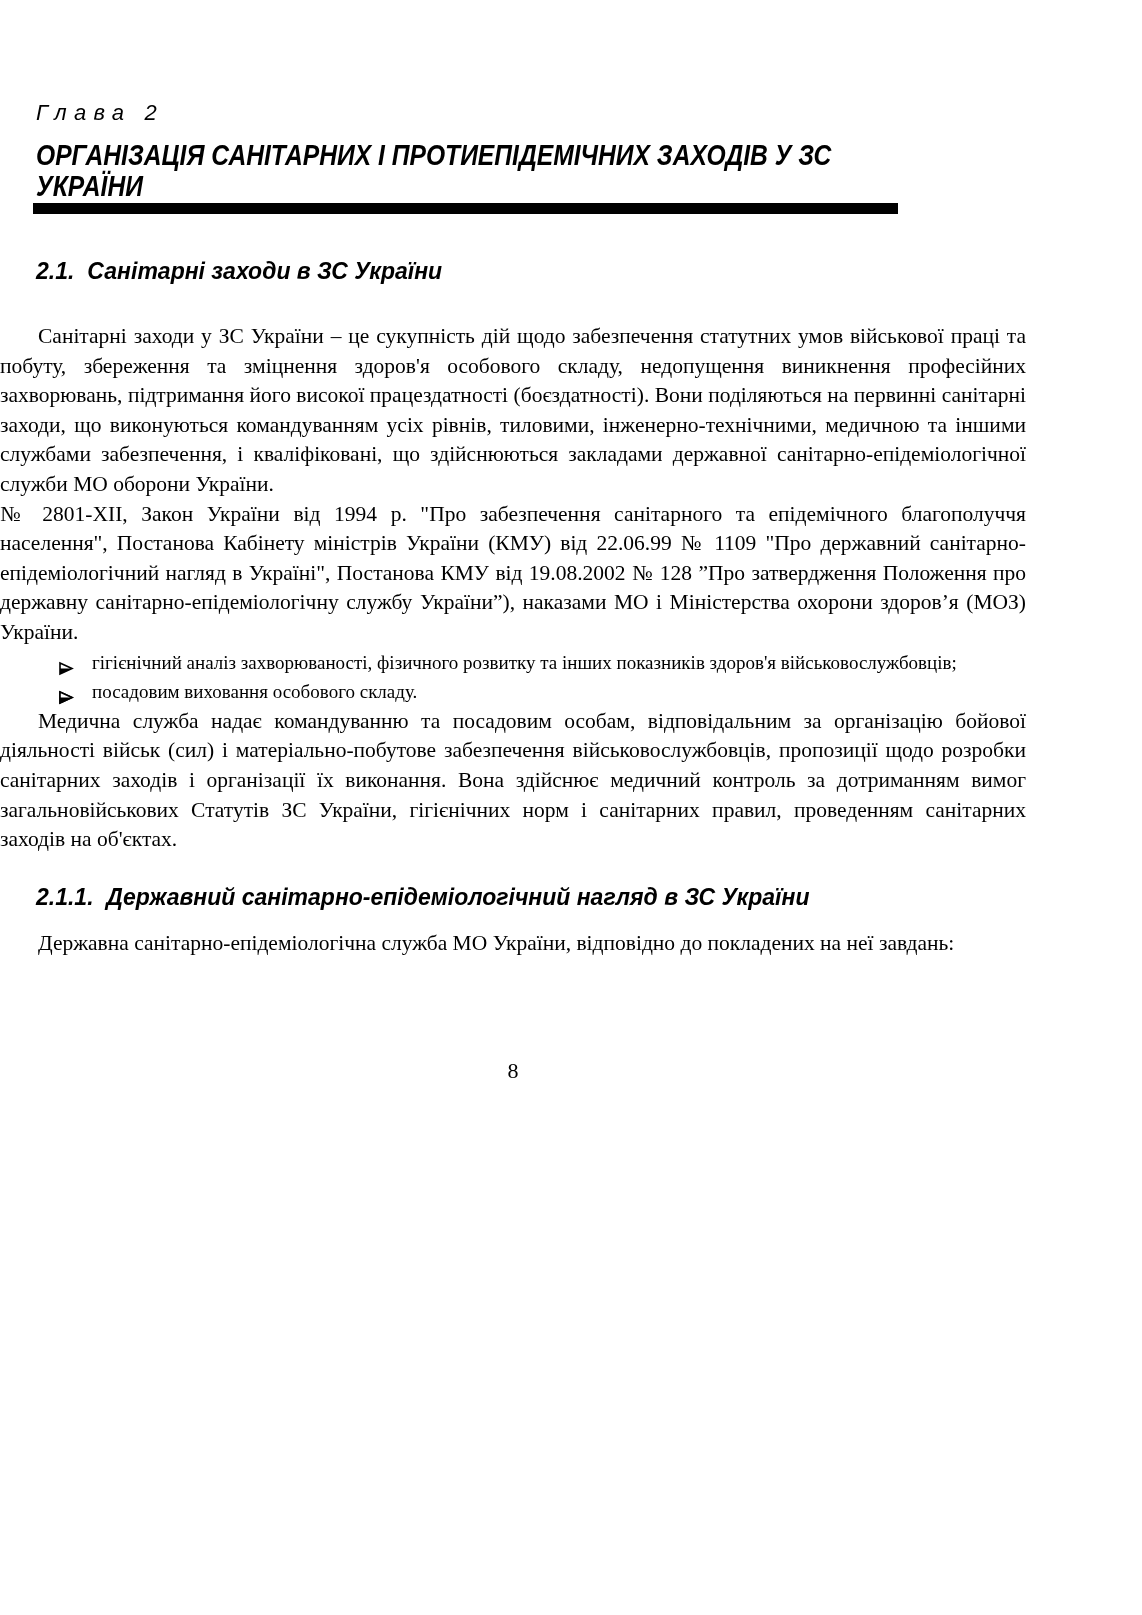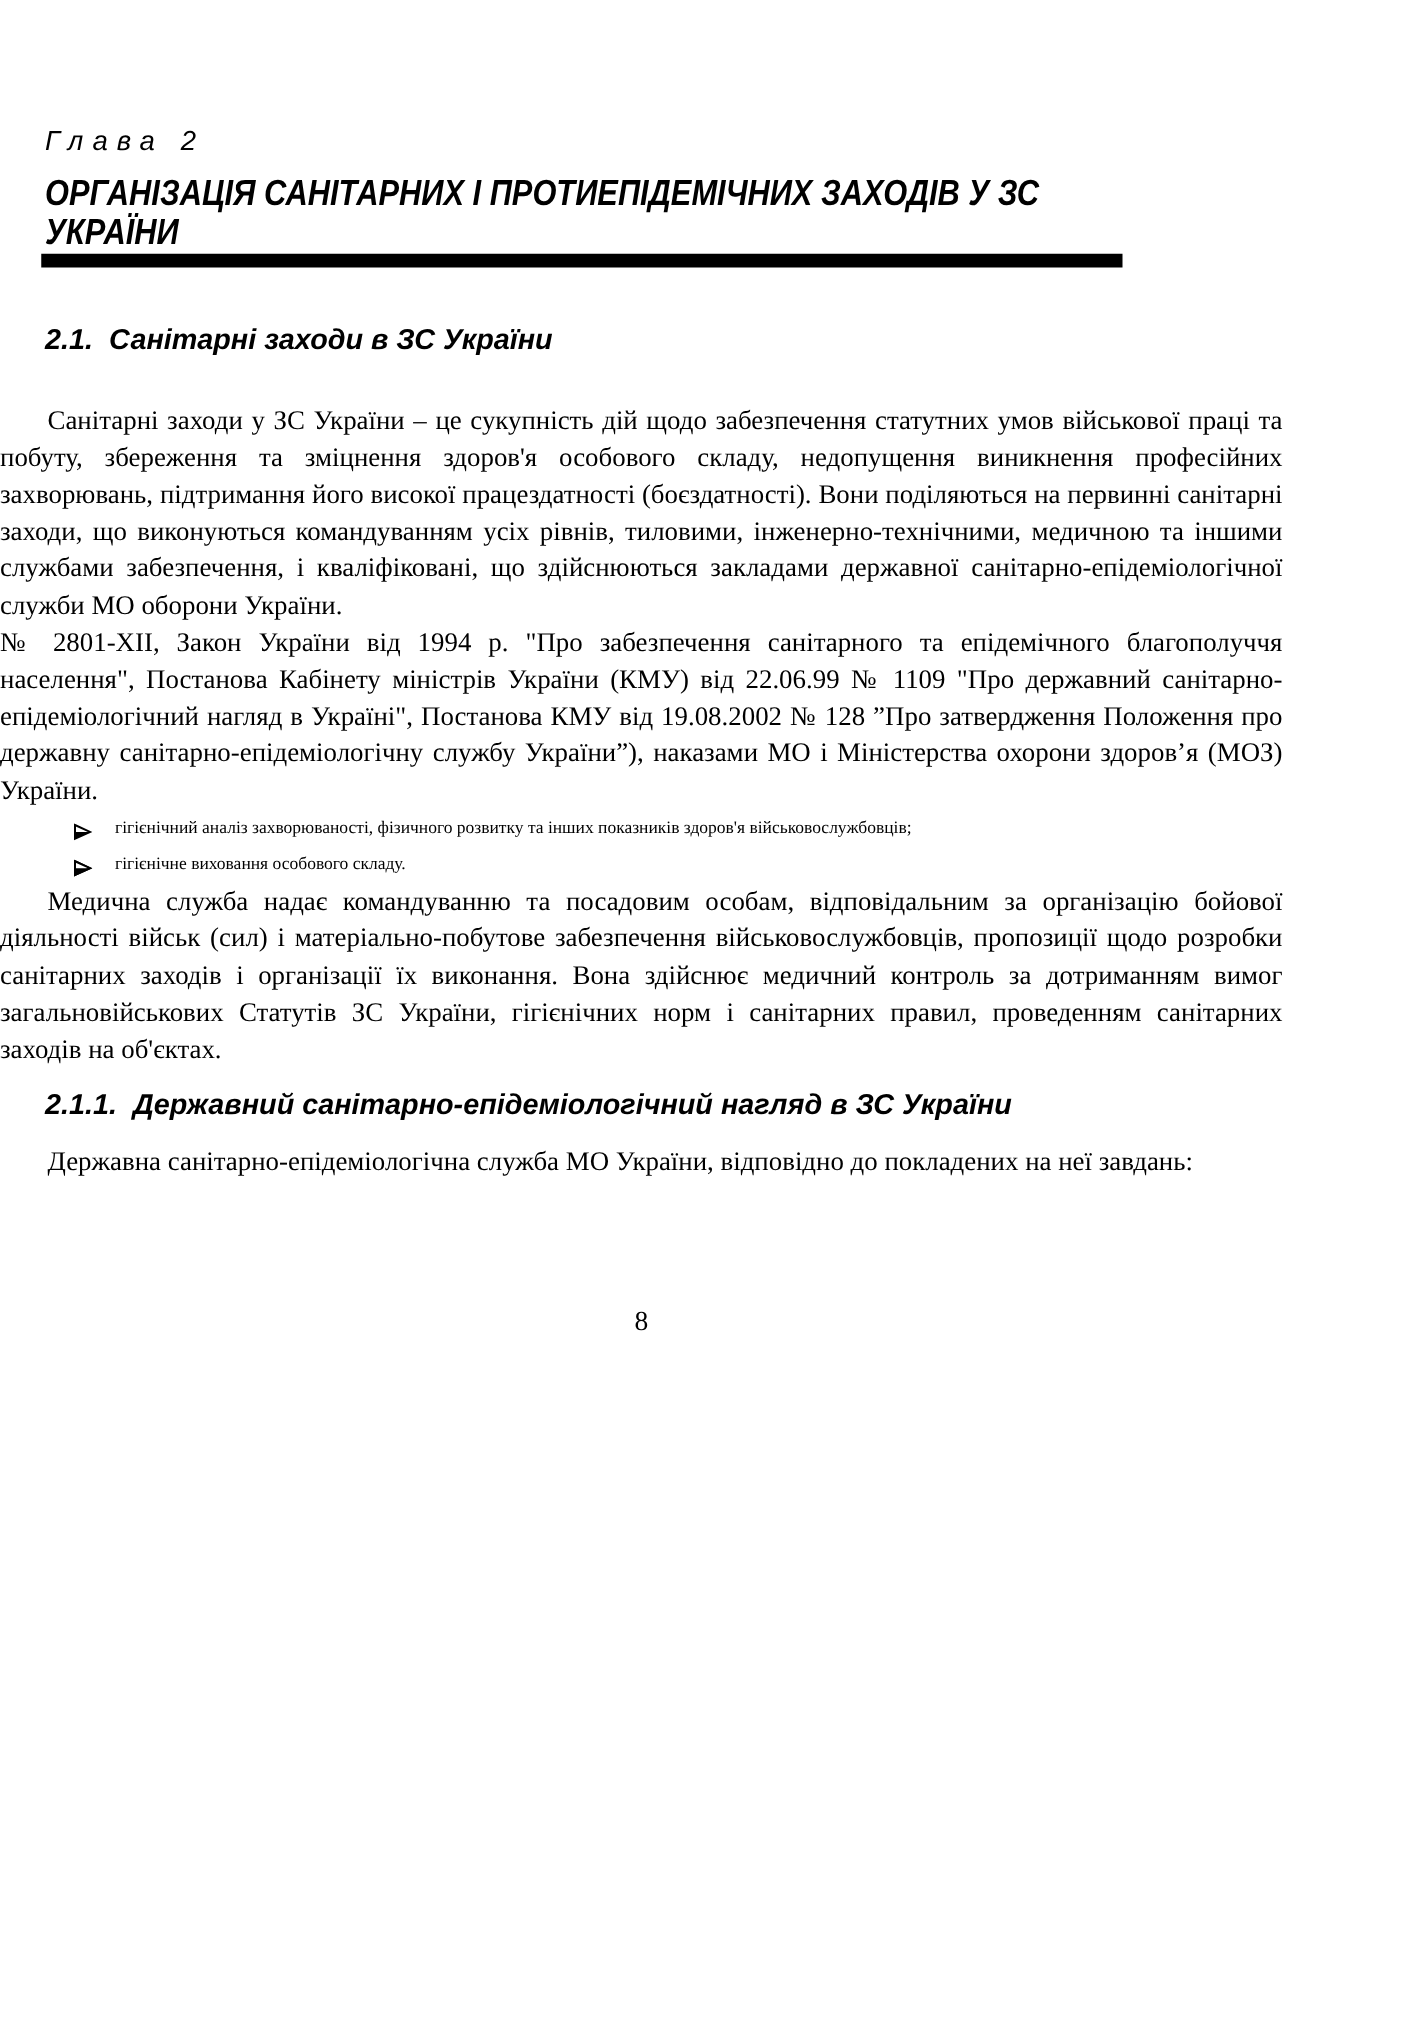--- a/index.html
+++ b/index.html
@@ -55,33 +55,33 @@
     font-size: 21.5px;
     line-height: 29.6px;
     text-align: justify;
   }
   .p-indent { text-indent: 38px; }
   .first-para { margin-top: 36px; }
   ul.bullets { list-style: none; }
   ul.bullets li {
     position: relative;
     padding-left: 92px;
-    font-size: 14px;
+    font-size: 19px;
     line-height: 29.6px;
     text-align: justify;
   }
   .arrow-bullet {
     position: absolute;
     left: 58px;
     top: 7px;
     width: 16px;
     height: 15px;
   }
   .subsection-heading {
-    margin: 13px 0 0 36px;
+    margin: 27px 0 0 36px;
     font-family: "Liberation Sans", sans-serif;
     font-style: italic;
     font-weight: bold;
     font-size: 23px;
     line-height: 31px;
     max-width: 780px;
     white-space: pre-wrap;
   }
   .p-after-sub { margin-top: 16px; }
   .page-number {
@@ -130,21 +130,21 @@
           </svg>
         </span>
       </li>
       <li>
         <span class="arrow-bullet">
           <svg width="16" height="15" viewBox="0 0 16 15">
             <polygon points="2,2 14,7.5 2,13" fill="#ffffff" stroke="#000000" stroke-width="1.6"></polygon>
             <polygon points="2,7.5 14,7.5 2,13" fill="#000000"></polygon>
           </svg>
         </span>
-        <span>гігієнічне виховання особового складу.</span>
+        <span>посадовим виховання особового складу.</span>
       </li>
     </ul>
 
     <p class="p-indent">Медична служба надає командуванню та посадовим особам, відповідальним за організацію бойової діяльності військ (сил) і матеріально-побутове забезпечення військовослужбовців, пропозиції щодо розробки санітарних заходів і організації їх виконання. Вона здійснює медичний контроль за дотриманням вимог загальновійськових Статутів ЗС України, гігієнічних норм і санітарних правил, проведенням санітарних заходів на об'єктах.</p>
 
     <h3 class="subsection-heading">2.1.1.  Державний санітарно-епідеміологічний нагляд в ЗС України</h3>
 
     <p class="p-indent p-after-sub">Державна санітарно-епідеміологічна служба МО України, відповідно до покладених на неї завдань:</p>
 
   </div>

